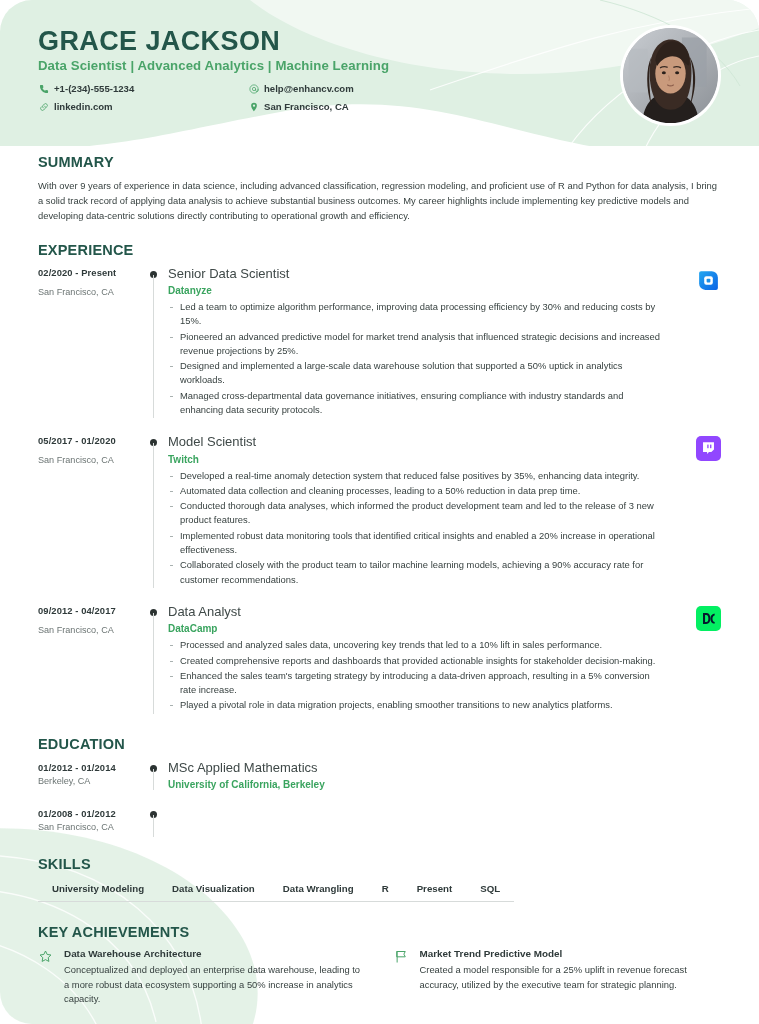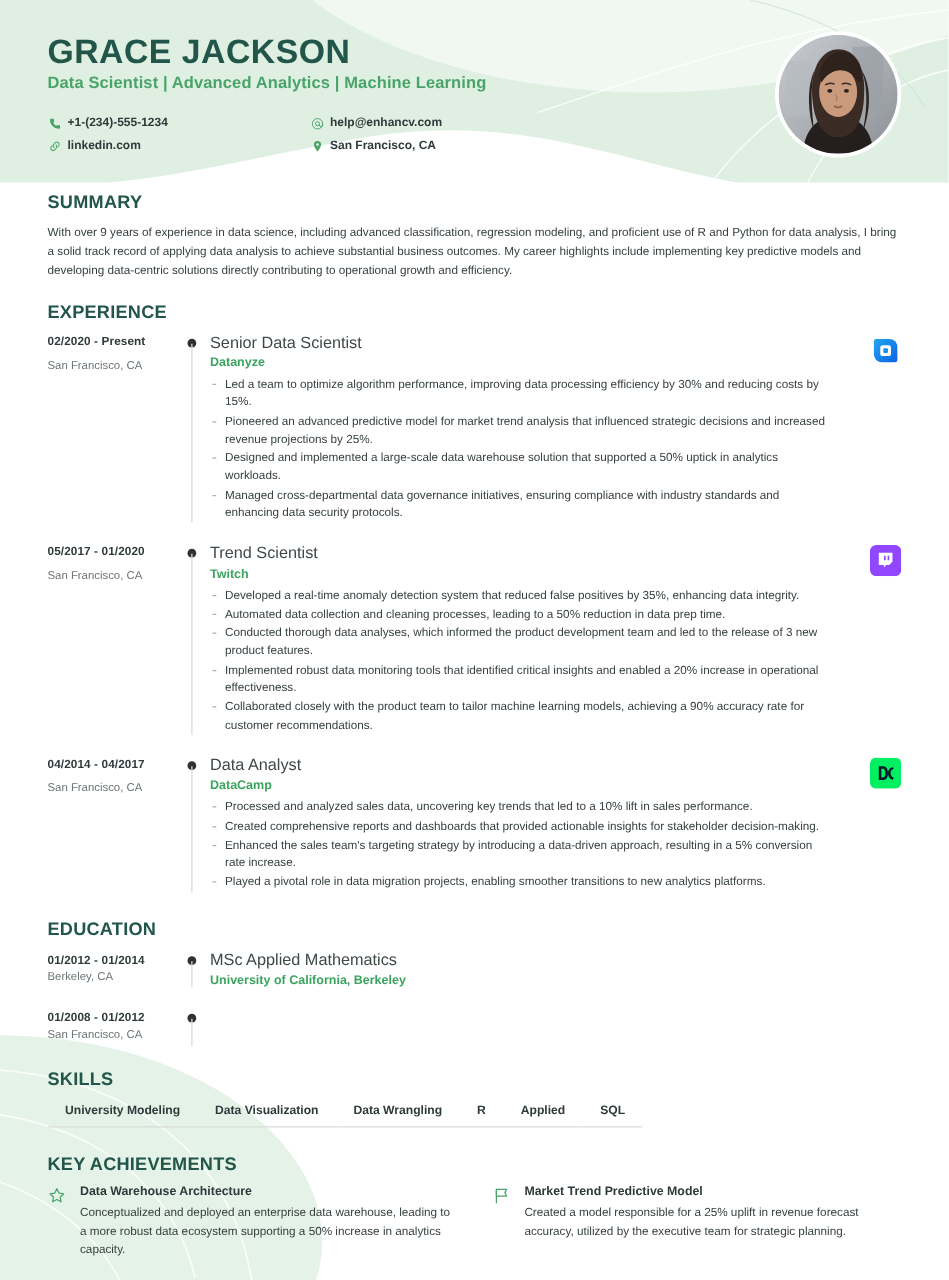--- a/index.html
+++ b/index.html
@@ -2,41 +2,41 @@
 <html><head>
 <meta charset="utf-8">
 <style>
   * { box-sizing: border-box; margin: 0; padding: 0; }
   html, body {
     width: 759px; height: 1024px;
     font-family: "Liberation Sans", sans-serif;
     background: #ffffff;
     overflow: hidden;
   }
-  .page { position: relative; width: 759px; height: 1024px; background:#fff; overflow:hidden; }
+  .page { position: relative; width: 759px; height: 1024px; background:#fff; overflow:hidden;border-radius:32px; }
 
   
   .bg-header {
     position:absolute; left:0; top:0; width:759px; height:146px;
     background:#dff0e3; z-index:0;
   }
   .bg-header-wave { position:absolute; left:0; top:0; width:759px; height:160px; z-index:1; }
   .bg-bottom { position:absolute; left:-60px; bottom:-70px; width:420px; height:300px; z-index:0; }
 
   
   .header { position:relative; z-index:3; padding:26px 38px 0 38px; height:146px; }
   .name {
     font-size:27px; font-weight:bold; letter-spacing:.4px;
     color:#23564a; line-height:1.12;
   }
   .headline {
     font-size:13.2px; font-weight:bold; color:#4aa469;
     margin-top:2px; letter-spacing:.1px;
   }
-  .contacts { margin-top:17px; display:flex; flex-wrap:wrap; width:420px; }
+  .contacts { margin-top:7px; display:flex; flex-wrap:wrap; width:420px; }
   .contact {
     width:50%; display:flex; align-items:center; gap:5px;
     font-size:9.6px; font-weight:bold; color:#2f3a3a; line-height:1.85;
   }
   .contact .ci { width:11px; height:11px; display:inline-flex; align-items:center; justify-content:center; color:#4aa469; flex:0 0 11px;}
   .contact .ci svg { width:10px; height:10px; display:block; }
 
   .avatar {
     position:absolute; right:41px; top:28px; width:95px; height:95px;
     border-radius:50%; overflow:hidden; z-index:4;
@@ -261,21 +261,21 @@
       <div class="entry" style="margin-top:10px;">
         <div class="entry-left">
           <div class="entry-date">05/2017 - 01/2020</div>
           <div class="entry-loc">San Francisco, CA</div>
         </div>
         <div class="entry-rail">
           <div class="dot"></div>
           <div class="line"></div>
         </div>
         <div class="entry-main">
-          <div class="job-title">Trend Scientist</div>
+          <div class="job-title">Model Scientist</div>
           <div class="job-company">Twitch</div>
           <ul class="bullets">
             <li>Developed a real-time anomaly detection system that reduced false positives by 35%, enhancing data integrity.</li>
             <li>Automated data collection and cleaning processes, leading to a 50% reduction in data prep time.</li>
             <li>Conducted thorough data analyses, which informed the product development team and led to the release of 3 new product features.</li>
             <li>Implemented robust data monitoring tools that identified critical insights and enabled a 20% increase in operational effectiveness.</li>
             <li>Collaborated closely with the product team to tailor machine learning models, achieving a 90% accuracy rate for customer recommendations.</li>
           </ul>
           <div class="logo">
             <svg viewBox="0 0 32 32">
@@ -283,21 +283,21 @@
               <path d="M9 8h14v9.2l-3.4 3.4h-3l-2.4 2.4v-2.4H9Z" fill="#ffffff"></path>
               <rect x="14.4" y="11" width="1.7" height="4.6" fill="#9147ff"></rect>
               <rect x="18" y="11" width="1.7" height="4.6" fill="#9147ff"></rect>
             </svg>
           </div>
         </div>
       </div>
 
       <div class="entry" style="margin-top:10px;">
         <div class="entry-left">
-          <div class="entry-date">04/2014 - 04/2017</div>
+          <div class="entry-date">09/2012 - 04/2017</div>
           <div class="entry-loc">San Francisco, CA</div>
         </div>
         <div class="entry-rail">
           <div class="dot"></div>
           <div class="line"></div>
         </div>
         <div class="entry-main">
           <div class="job-title">Data Analyst</div>
           <div class="job-company">DataCamp</div>
           <ul class="bullets">
@@ -347,21 +347,21 @@
       </div>
     </div>
 
     <div class="section" style="margin-top:18px;">
       <div class="sec-title">SKILLS</div>
       <div class="skills">
         <div class="skill">University Modeling</div>
         <div class="skill">Data Visualization</div>
         <div class="skill">Data Wrangling</div>
         <div class="skill">R</div>
-        <div class="skill">Applied</div>
+        <div class="skill">Present</div>
         <div class="skill">SQL</div>
       </div>
     </div>
 
     <div class="section" style="margin-top:22px;">
       <div class="sec-title">KEY ACHIEVEMENTS</div>
       <div class="ach-grid">
 
         <div class="ach">
           <div class="ach-icon">

